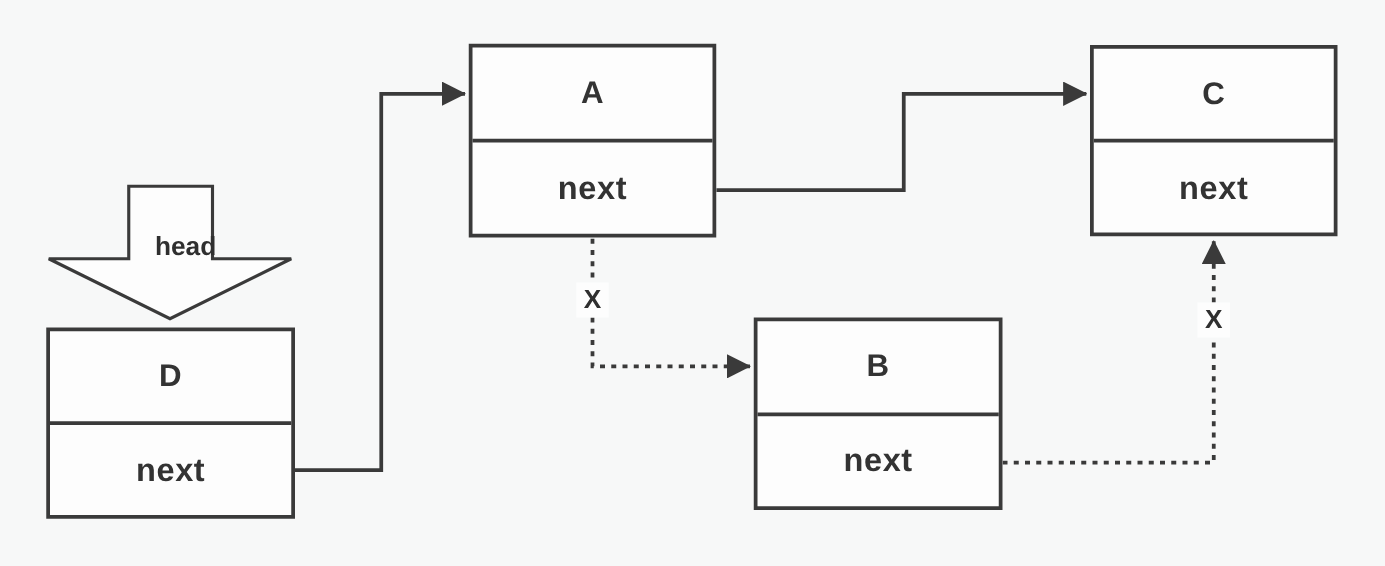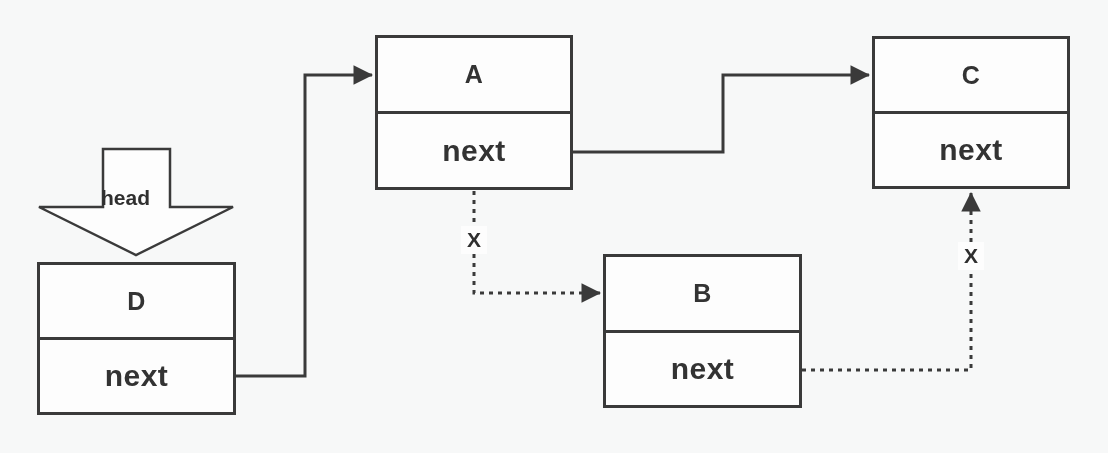--- a/index.html
+++ b/index.html
@@ -30,31 +30,31 @@
   .cell {
     flex: 1;
     display: flex;
     align-items: center;
     justify-content: center;
     font-weight: bold;
     color: #333333;
     font-size: 25px;
     letter-spacing: 0.5px;
   }
-  .cell.field { font-size: 30px; border-top: 3px solid #3a3a3a; }
+  .cell.field { font-size: 26px; border-top: 3px solid #3a3a3a; }
   #node-a { left: 375px; top: 35px;  width: 198px; height: 155px; }
   #node-b { left: 603px; top: 254px; width: 199px; height: 154px; }
   #node-c { left: 872px; top: 36px;  width: 198px; height: 153px; }
   #node-d { left: 37px;  top: 262px; width: 199px; height: 153px; }
   .head-label {
     position: absolute;
     left: 101px; top: 186px;
     width: 72px; height: 24px;
     line-height: 24px;
-    text-align: left;
+    text-align: right;
     font-weight: bold;
     font-size: 21px;
     color: #2f2f2f;
   }
   .x-mark {
     position: absolute;
     width: 26px; height: 28px;
     line-height: 28px;
     text-align: center;
     font-weight: bold;

